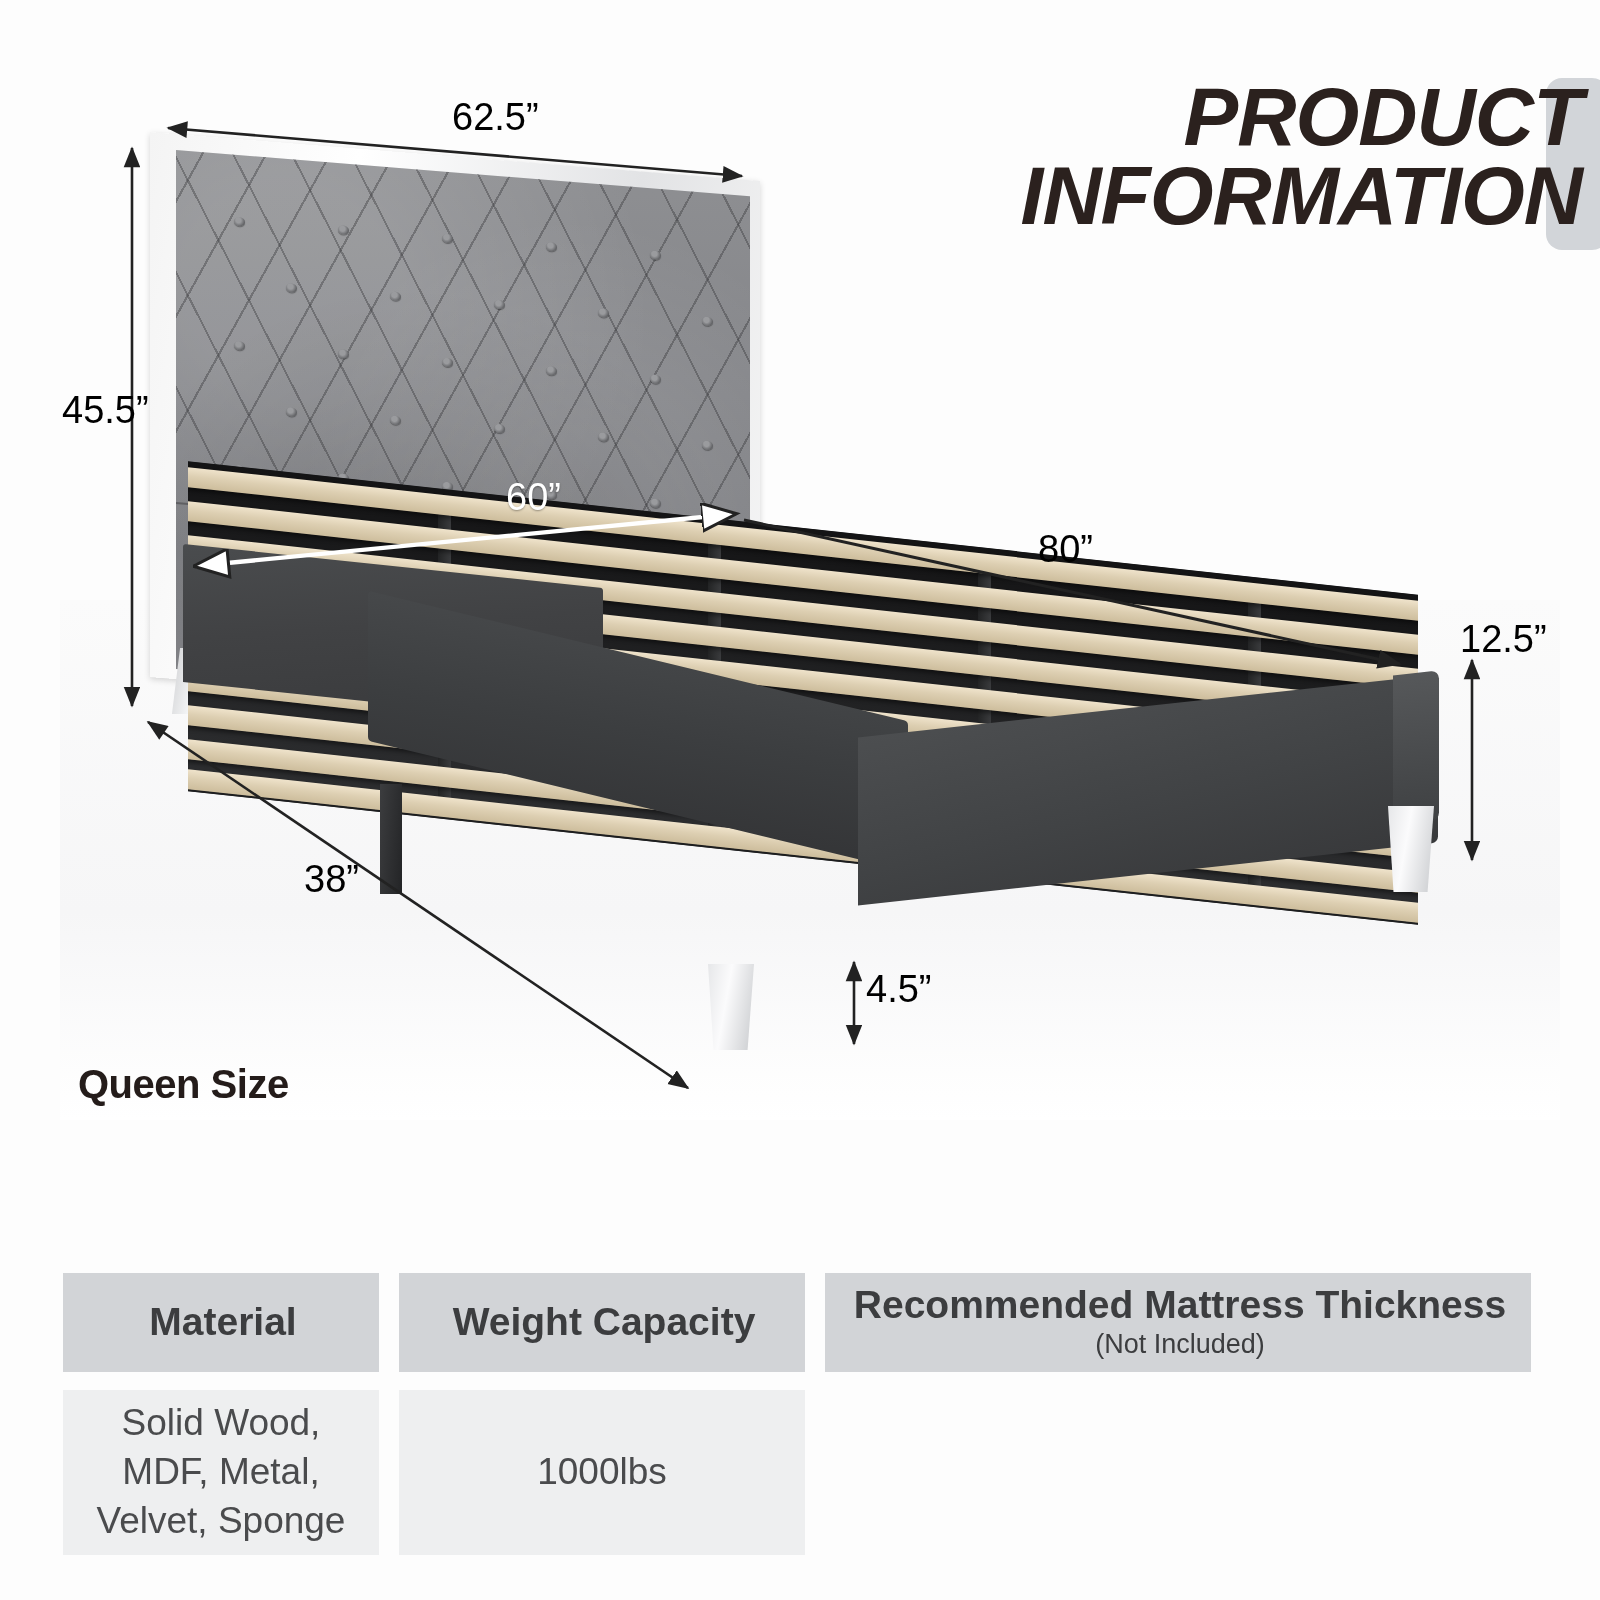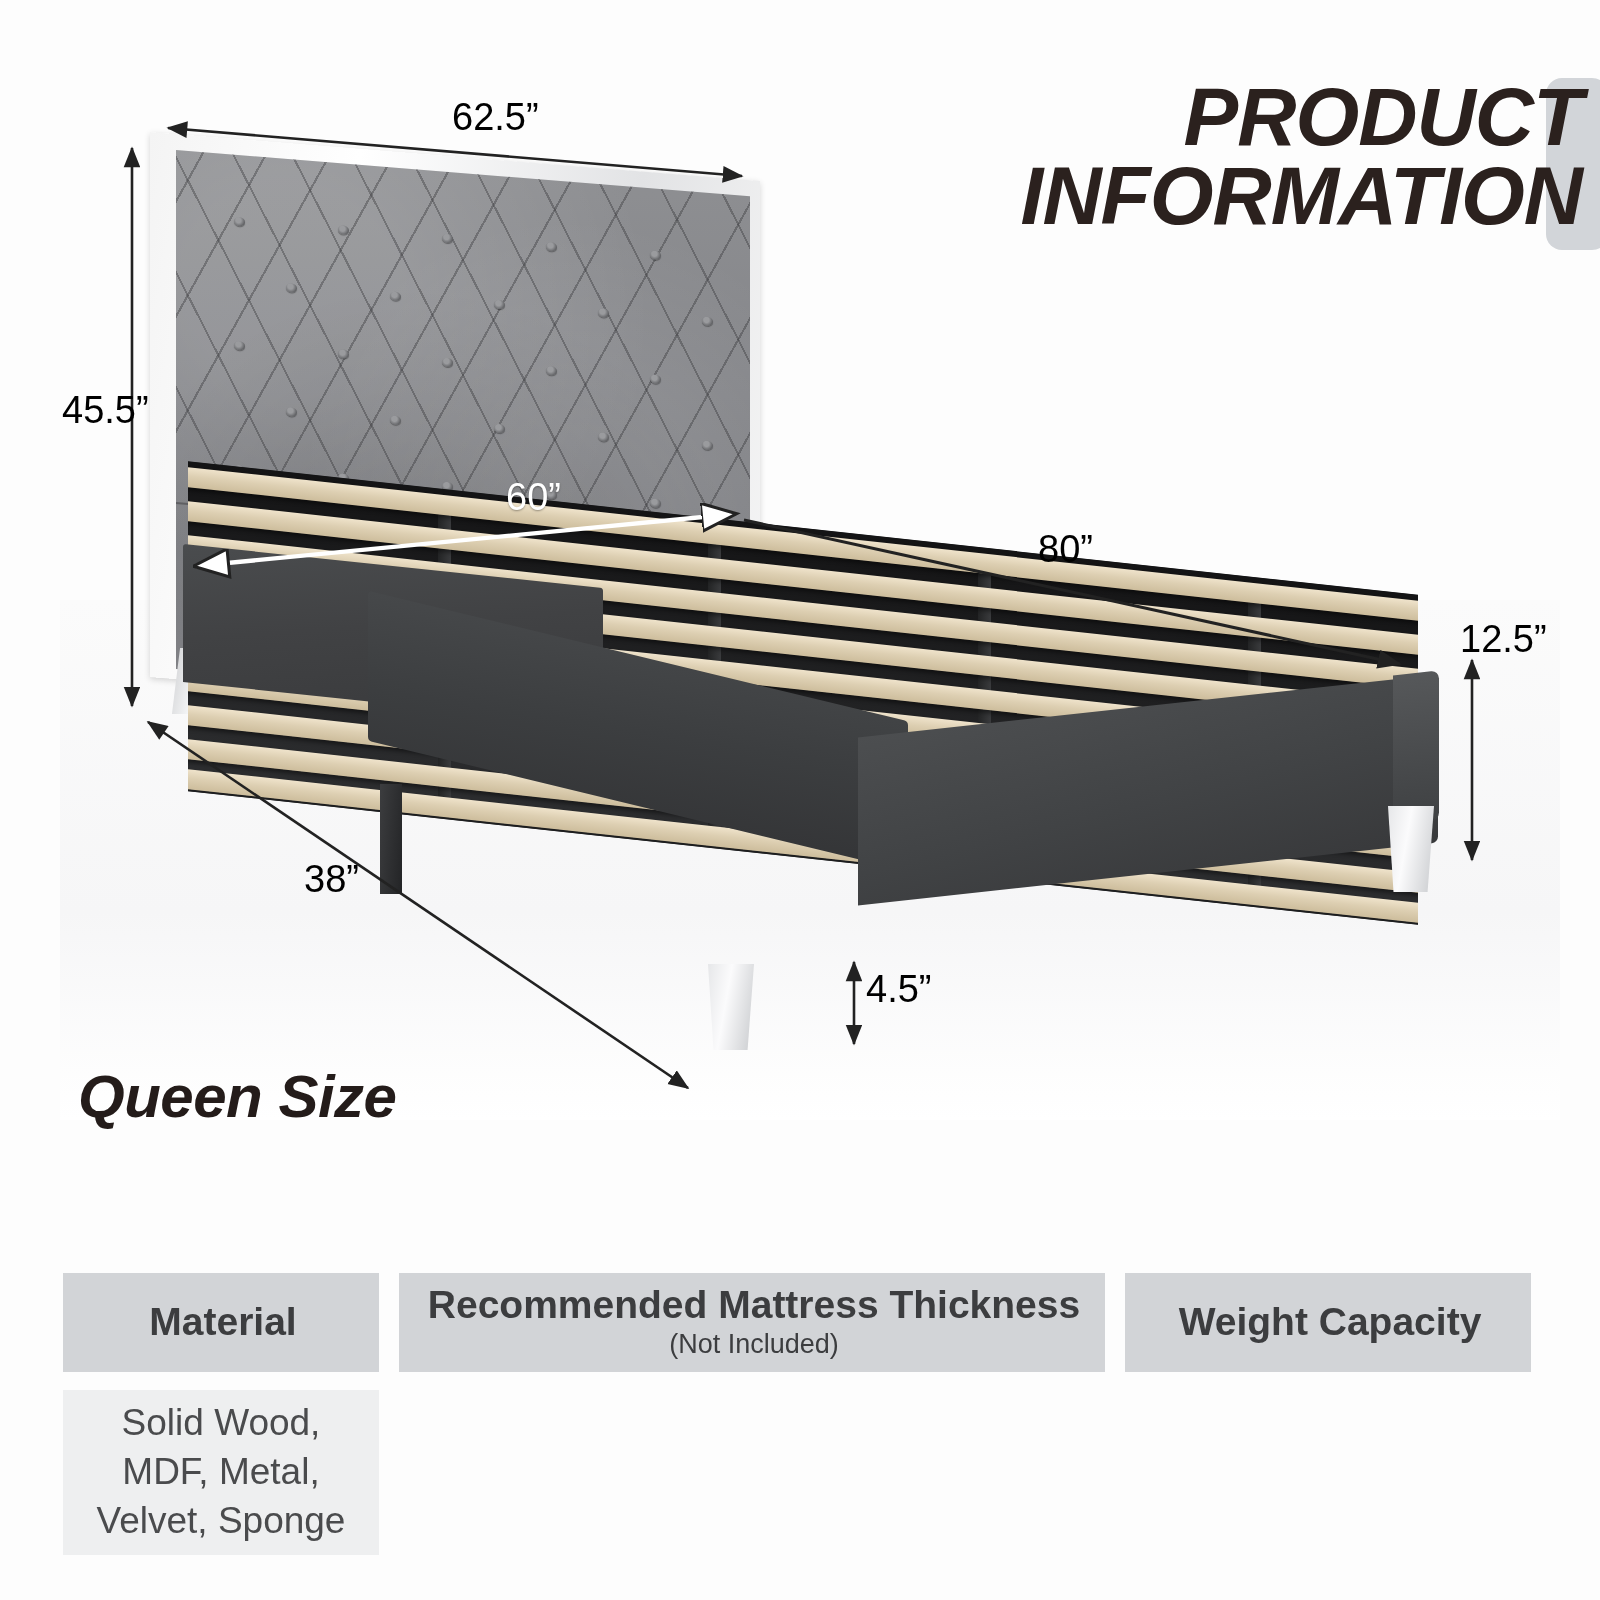--- a/index.html
+++ b/index.html
@@ -147,21 +147,21 @@
     font-size:38px;color:#000000;
     font-family:"Liberation Sans", sans-serif;
     white-space:nowrap;
   }
   .dim.white{color:#ffffff;text-shadow:0 1px 2px rgba(0,0,0,.35);}
   .arrow-svg{position:absolute;overflow:visible;}
 
   
   .size-label{
     position:absolute;left:78px;top:1062px;
-    font-size:60px;font-weight:bold;font-style:italic;
+    font-size:40px;font-weight:bold;
     color:#241c1a;letter-spacing:-.5px;
   }
 
   
   .note-row{position:absolute;left:66px;top:1196px;display:flex;align-items:center;}
   .note-arrow{
     width:84px;height:46px;background:#ea4a28;
     clip-path:polygon(0 0,72% 0,100% 50%,72% 100%,0 100%);
     flex:0 0 auto;
   }
@@ -310,29 +310,32 @@
 
     <div class="size-label">Queen Size</div>
   </div>
 
 
   <div class="spec">
     <div class="spec-row head">
       <div class="cell c1">
         <div class="h-main">Material</div>
       </div>
+      <div class="cell c3">
+        <div class="h-main">Weight Capacity</div>
+      </div>
       <div class="cell c2">
         <div class="h-main">Recommended Mattress Thickness</div>
         <div class="h-sub">(Not Included)</div>
       </div>
-      <div class="cell c3">
-        <div class="h-main">Weight Capacity</div>
-      </div>
     </div>
 
     <div class="spec-row body">
       <div class="cell c1">
         <div class="b-txt multiline">Solid Wood,<br>MDF, Metal,<br>Velvet, Sponge</div>
       </div>
+      <div class="cell c3">
+        <div class="b-txt">1000lbs</div>
+      </div>
     </div>
   </div>
 
 </div>
 
 </body></html>

